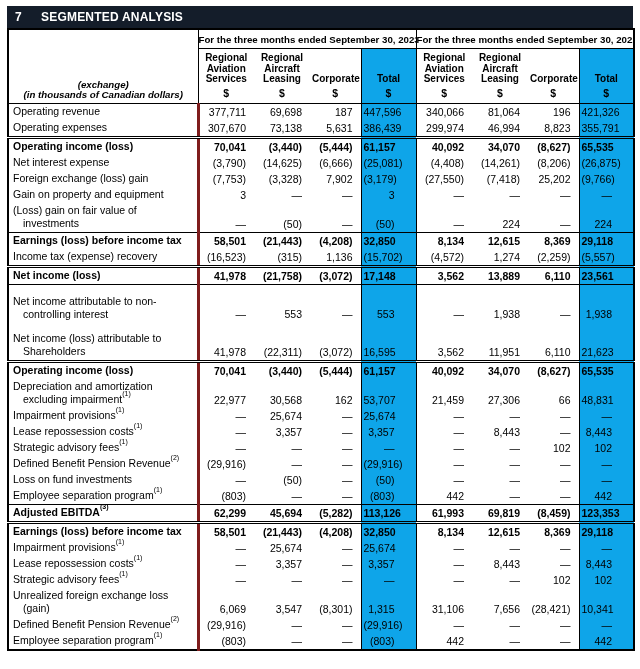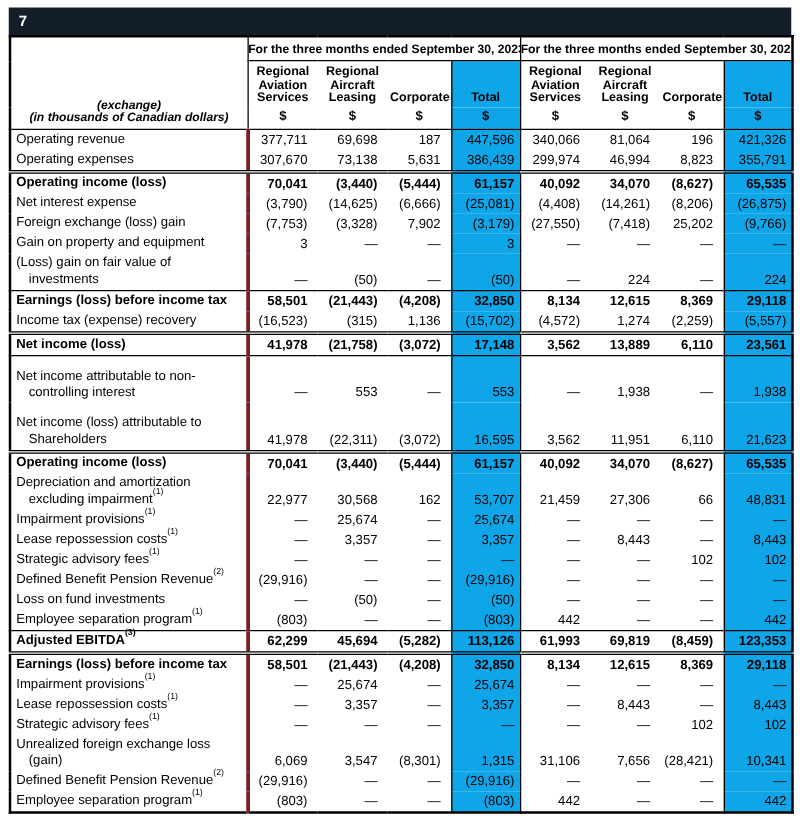--- a/index.html
+++ b/index.html
@@ -26,34 +26,35 @@
     padding:3px 0 2px 0;white-space:nowrap;overflow:hidden;}
   .names-row th{font-size:10px;line-height:10.5px;font-weight:bold;text-align:center;padding:4px 2px 1px 2px;}
   .names-row th.corp{text-align:right;padding-right:5px;}
   .dollar-row th{font-size:10.5px;font-weight:bold;text-align:center;border-bottom:1px solid #000;padding:1px 2px 3px 2px;}
   .label-hdr{border-right:1px solid #000;font-style:italic;font-weight:normal;font-size:9.5px;
     line-height:10.5px;text-align:left;vertical-align:bottom;padding:2px 4px 3px 4px;border-bottom:1px solid #000;}
 
   
   td.label{padding:1.5px 3px 1.5px 14px;text-indent:-10px;border-right:3px solid #7f1d1d;}
   td.num{text-align:right;padding-right:8px;white-space:nowrap;}
-  td.num.gold{padding-right:4px;border-left:1px solid #000;border-right:1px solid #000;}
+  td.num.gold{padding-right:21px;border-left:1px solid #000;border-right:1px solid #000;}
   tr.bold td{font-weight:bold;}
   tr.rt td{border-top:1px solid #000;}
   tr.rtd td{border-top:3px double #000;}
   tr.sp td{padding-top:10px;}
   sup{font-size:7px;line-height:0;position:relative;top:-3px;}
 </style>
 </head>
 <body>
 
 <div class="page">
 
   <div class="title-bar">
     <span class="num">7</span>
+    <span>SEGMENTED ANALYSIS</span>
   </div>
 
 
   <table>
     <colgroup>
       <col class="c-label">
       <col class="c-ras">
         <col class="c-ral">
         <col class="c-corp">
         <col class="c-total">

